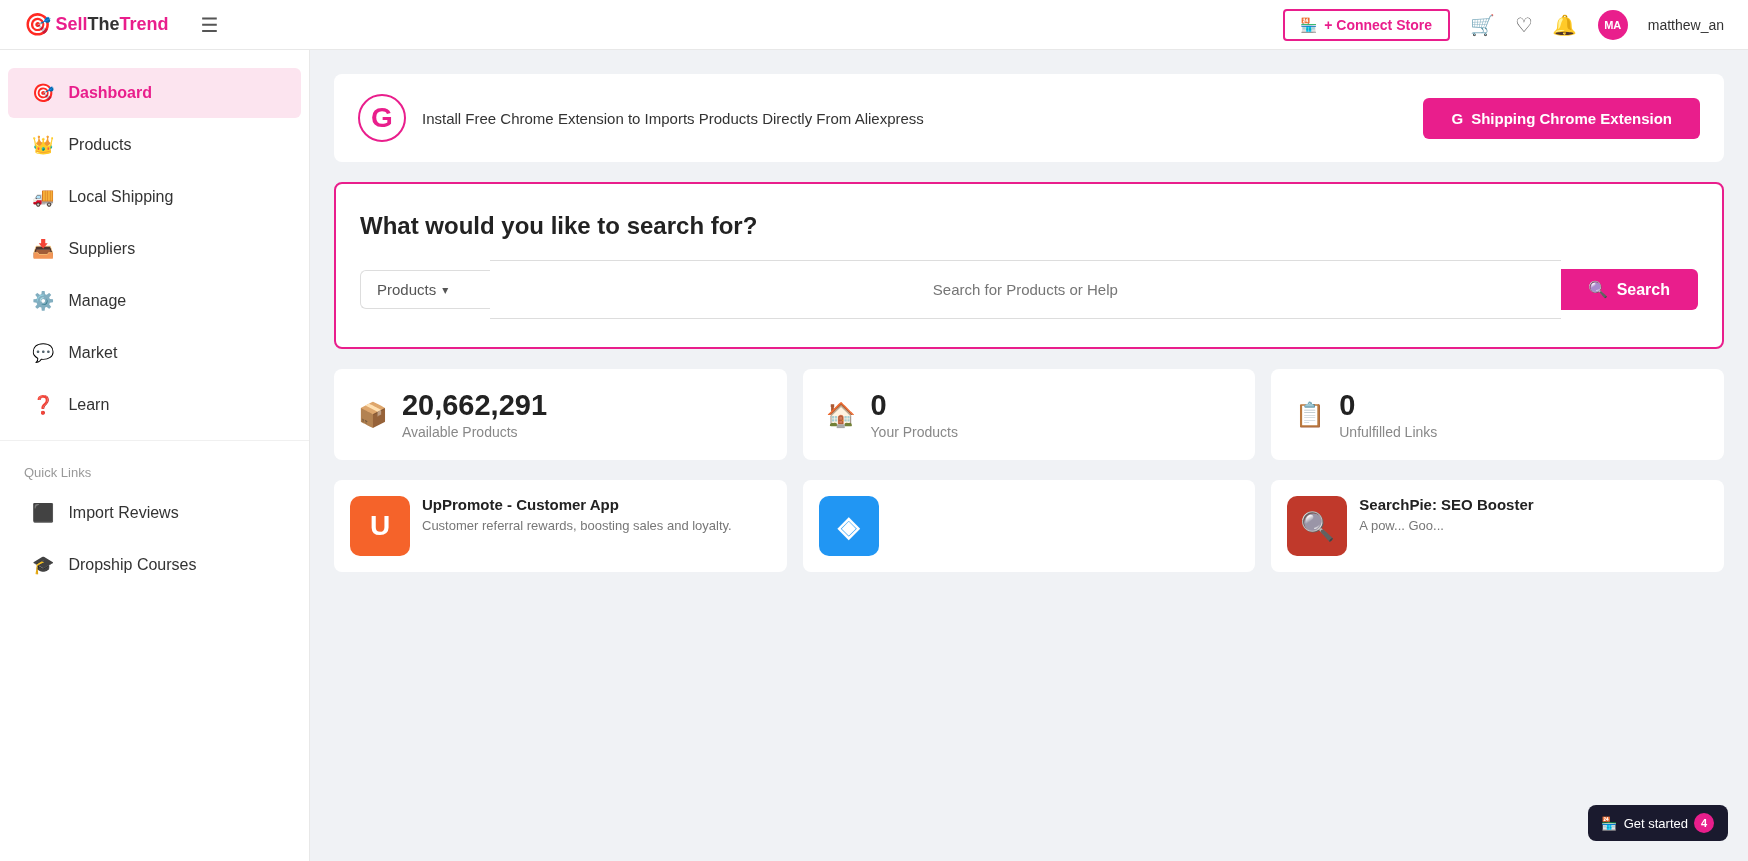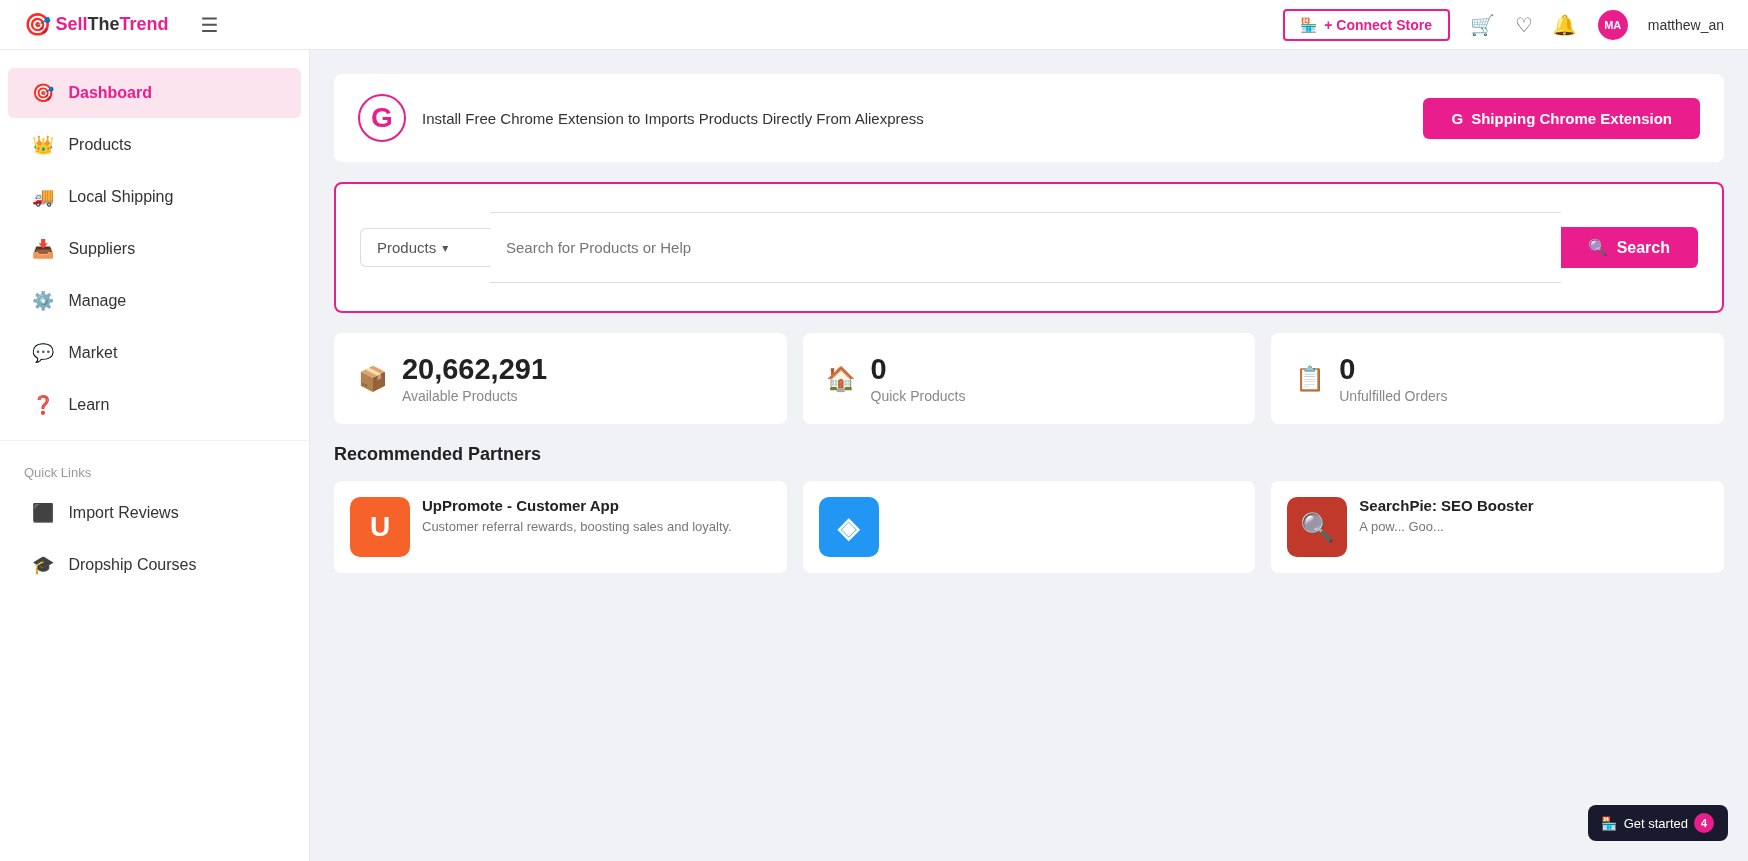--- a/index.html
+++ b/index.html
@@ -82,22 +82,23 @@
     .search-title { font-size: 24px; font-weight: 700; color: #222; margin-bottom: 20px; }
     .search-row { display: flex; align-items: center; gap: 0; }
     .search-dropdown {
       display: flex; align-items: center; gap: 6px;
       border: 1px solid #ddd; border-right: none; border-radius: 6px 0 0 6px;
       padding: 10px 16px; font-size: 15px; color: #555; background: #fff;
       cursor: pointer; white-space: nowrap; min-width: 130px;
     }
     .search-input {
       flex: 1; border: 1px solid #ddd; border-left: none; border-right: none;
-      padding: 26px 16px; font-size: 15px; color: #999; outline: none;
+      padding: 20px 16px; font-size: 15px; color: #999; outline: none;
       background: #fff;
+      text-align: center;
     }
     .search-btn {
       display: flex; align-items: center; gap: 8px;
       background: #e91e8c; color: #fff; border: none;
       padding: 11px 28px; font-size: 16px; font-weight: 600;
       border-radius: 0 6px 6px 0; cursor: pointer;
     }
 
     
     .stats-row { display: flex; gap: 16px; margin-bottom: 20px; }
@@ -225,20 +226,21 @@
     <div class="banner">
       <div class="google-g">G</div>
       <span class="banner-text">Install Free Chrome Extension to Imports Products Directly From Aliexpress</span>
       <button class="install-btn">
         <span>G</span>
         <span>Shipping Chrome Extension</span>
       </button>
     </div>
 
     <div class="search-box">
+      <div class="search-title">What would you like to search for?</div>
       <div class="search-row">
         <div class="search-dropdown">
           <span>Products</span>
           <span style="font-size:12px;">▾</span>
         </div>
         <input class="search-input" type="text" placeholder="Search for Products or Help" style="">
         <button class="search-btn">
           <span>🔍</span>
           <span>Search</span>
         </button>
@@ -251,34 +253,33 @@
     <span class="stat-icon">📦</span>
     <div>
       <div class="stat-number">20,662,291</div>
       <div class="stat-label">Available Products</div>
     </div>
   </div>
         <div class="stat-card">
     <span class="stat-icon">🏠</span>
     <div>
       <div class="stat-number">0</div>
-      <div class="stat-label">Quick Products</div>
+      <div class="stat-label">Your Products</div>
     </div>
   </div>
         <div class="stat-card">
     <span class="stat-icon">📋</span>
     <div>
       <div class="stat-number">0</div>
-      <div class="stat-label">Unfulfilled Orders</div>
+      <div class="stat-label">Unfulfilled Links</div>
     </div>
   </div>
       </div>
 
     <div>
-      <div class="section-title">Recommended Partners</div>
       <div class="partners-row" id="partners-container">
 
       <div class="partner-card">
     <div class="partner-logo orange">U</div>
     <div>
       <div class="partner-name">UpPromote - Customer App</div>
       <div class="partner-desc">Customer referral rewards, boosting sales and loyalty.</div>
     </div>
   </div>
           <div class="partner-card">

